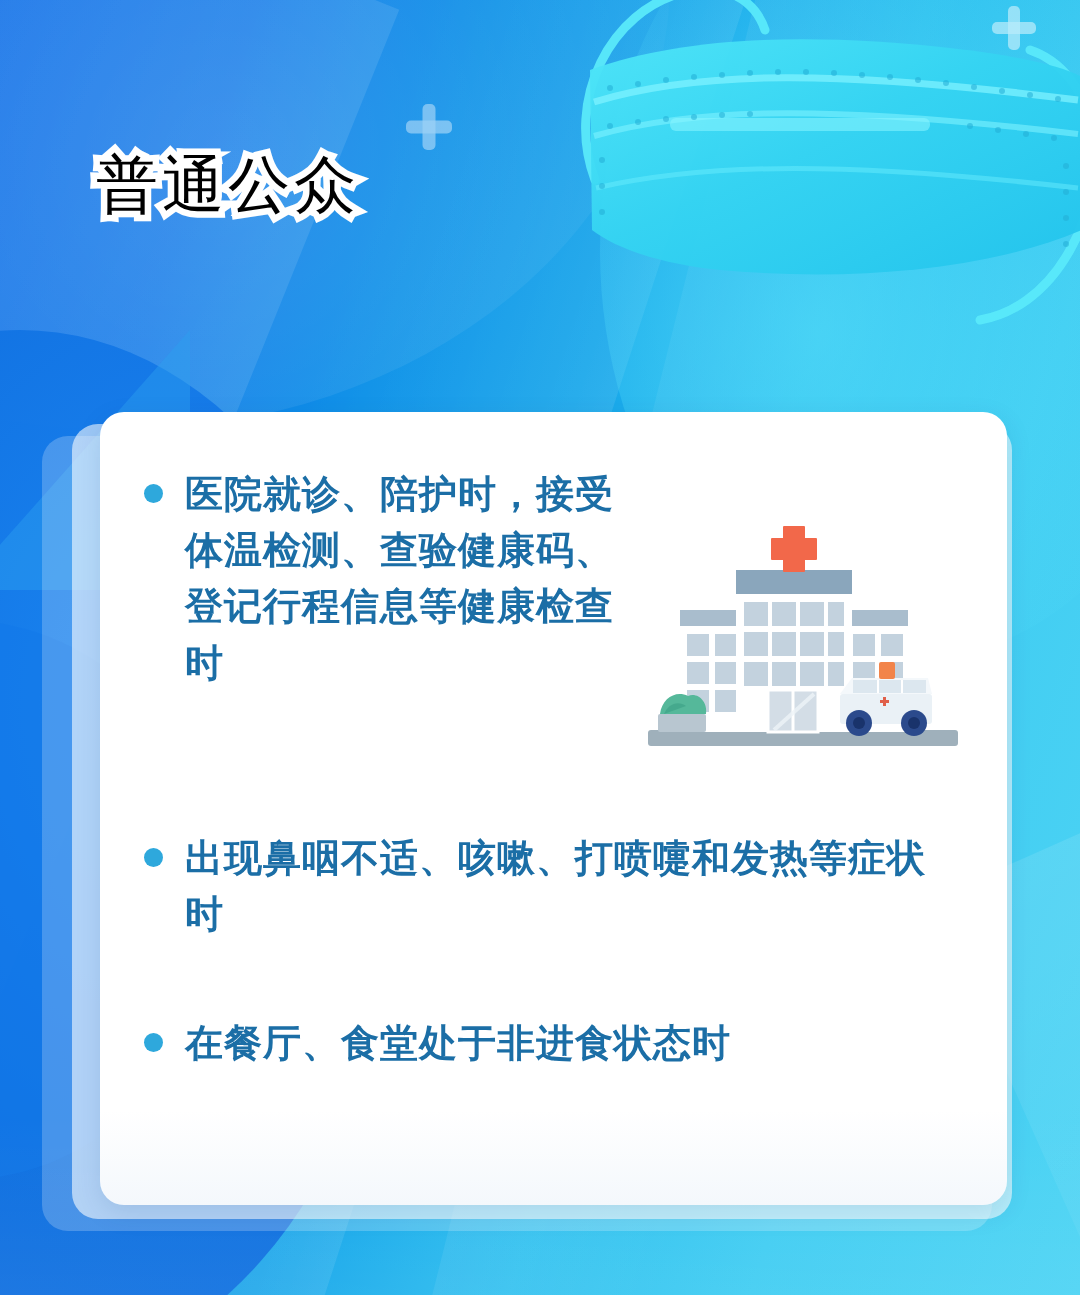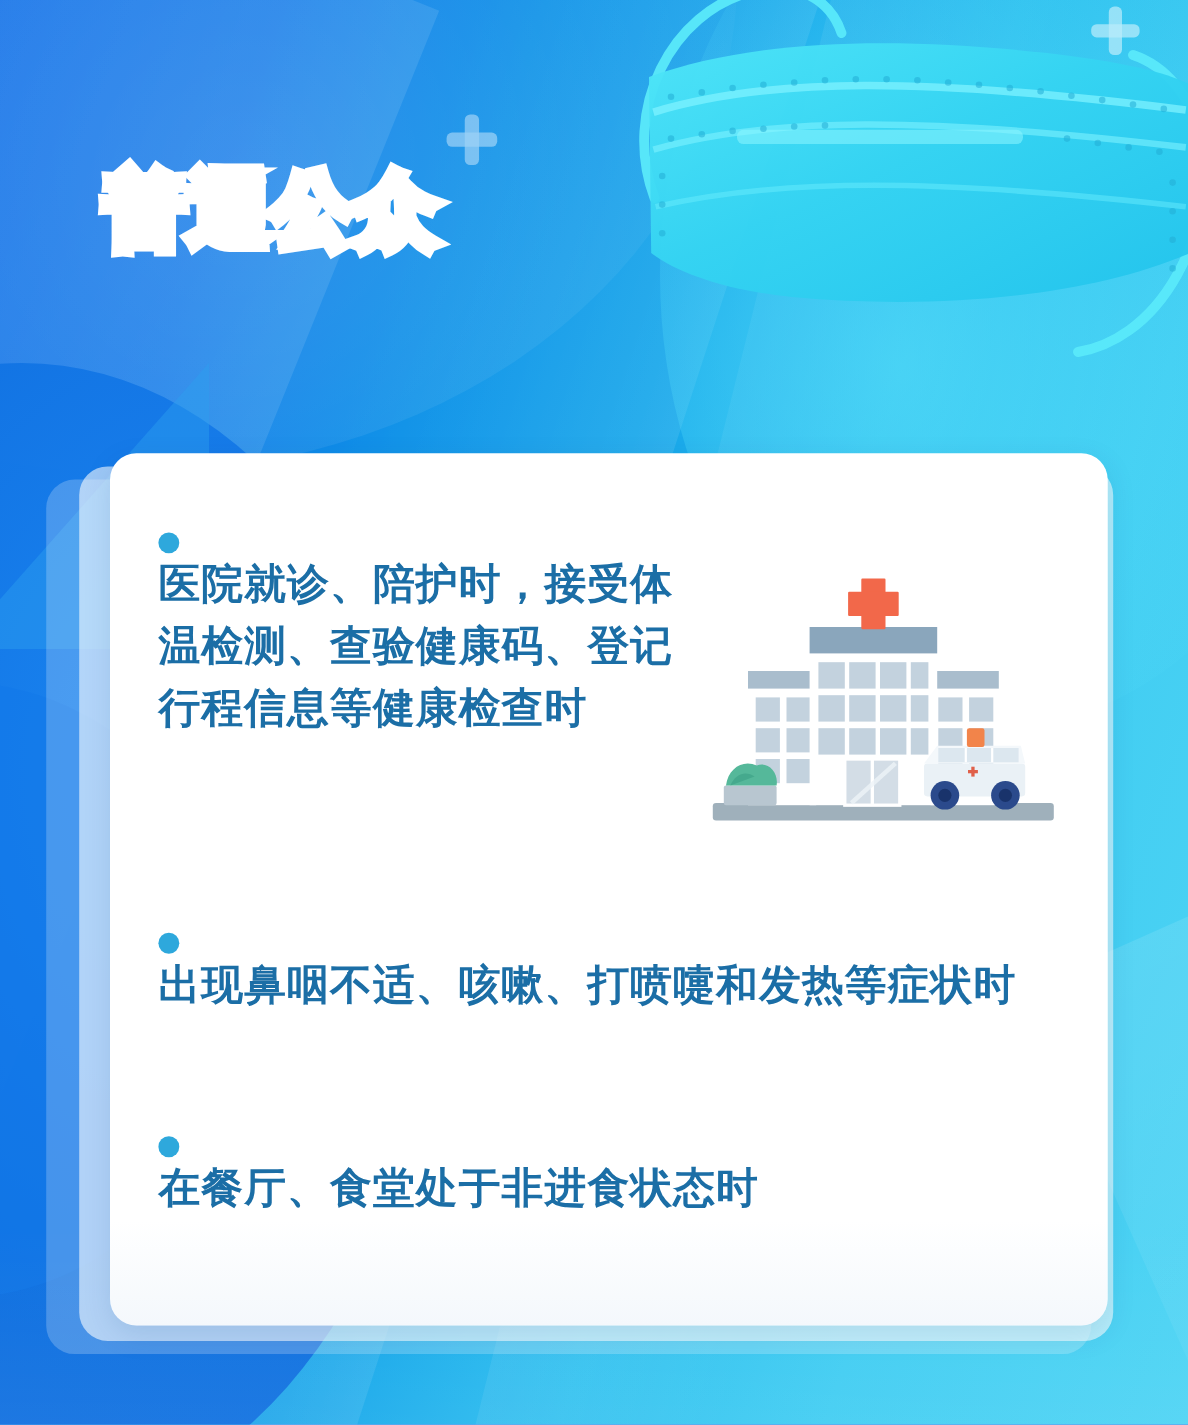--- a/index.html
+++ b/index.html
@@ -124,25 +124,25 @@
   }
 
   
   .title {
     position:absolute;
     left:78px; top:150px;
     width:930px;
     z-index:6;
   }
   .title .line {
-    font-size:72px;
+    font-size:62px;
     line-height:1.12;
-    font-weight:700;
+    font-weight:400;
     letter-spacing:4px;
-    color:#ffffff;
+    color:#000000;
     -webkit-text-stroke:13px #ffffff;
     paint-order:stroke fill;
     white-space:nowrap;
     font-family:"DejaVu Sans","Liberation Sans",sans-serif;
   }
   .title .line.l1 { margin-left:18px; }
   .title .line.l2 { margin-left:6px; margin-top:6px; }
 
   
   .card-stack { position:absolute; left:0; top:0; width:1080px; height:1295px; z-index:5; }
@@ -174,21 +174,20 @@
   
   .bullets {
     position:absolute;
     left:0; top:0; right:0; bottom:0;
     padding:54px 40px 40px 44px;
   }
   .bullet-item {
     display:flex;
     align-items:flex-start;
     position:absolute;
-    flex-direction:column;
   }
   .dot {
     width:19px; height:19px;
     border-radius:50%;
     background:#2ea8dc;
     flex:0 0 19px;
     margin-top:18px;
     margin-right:22px;
   }
   .btext {

